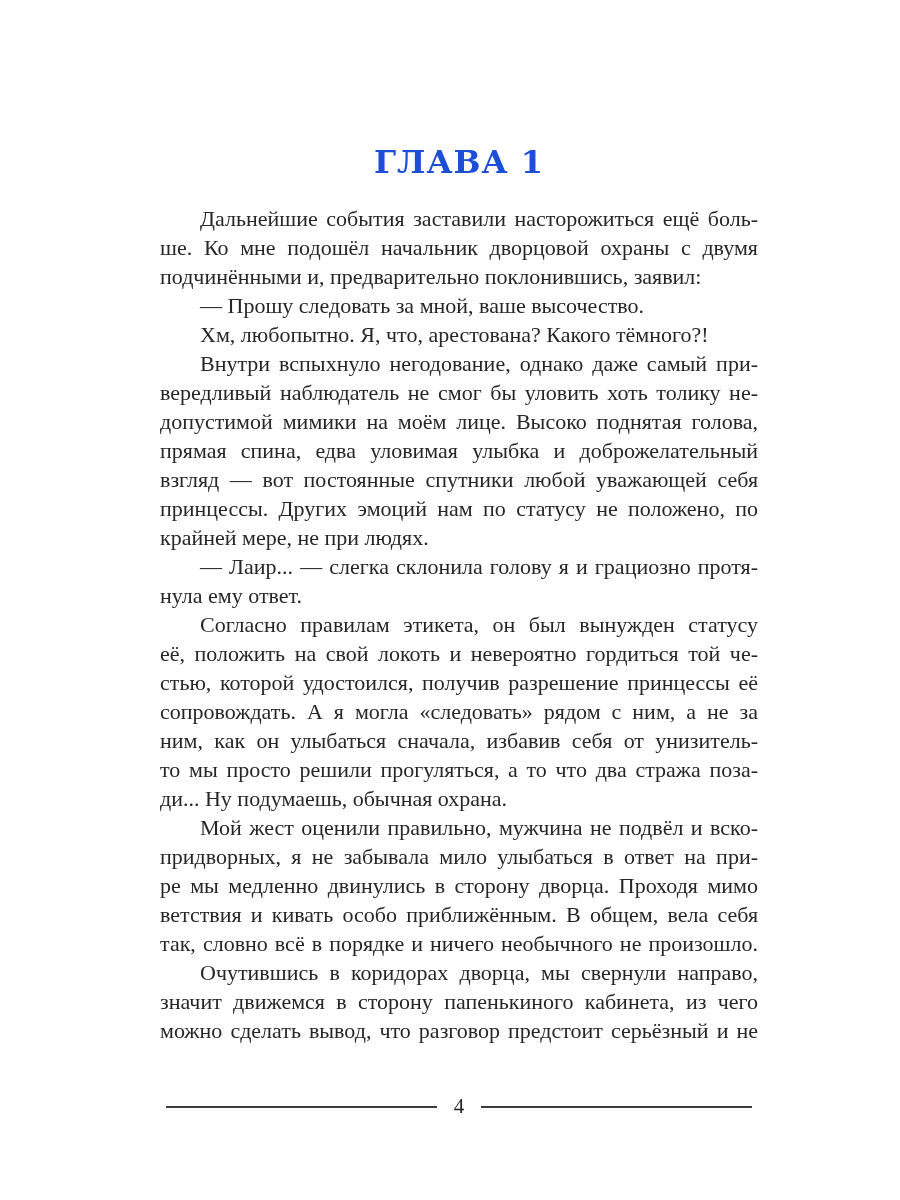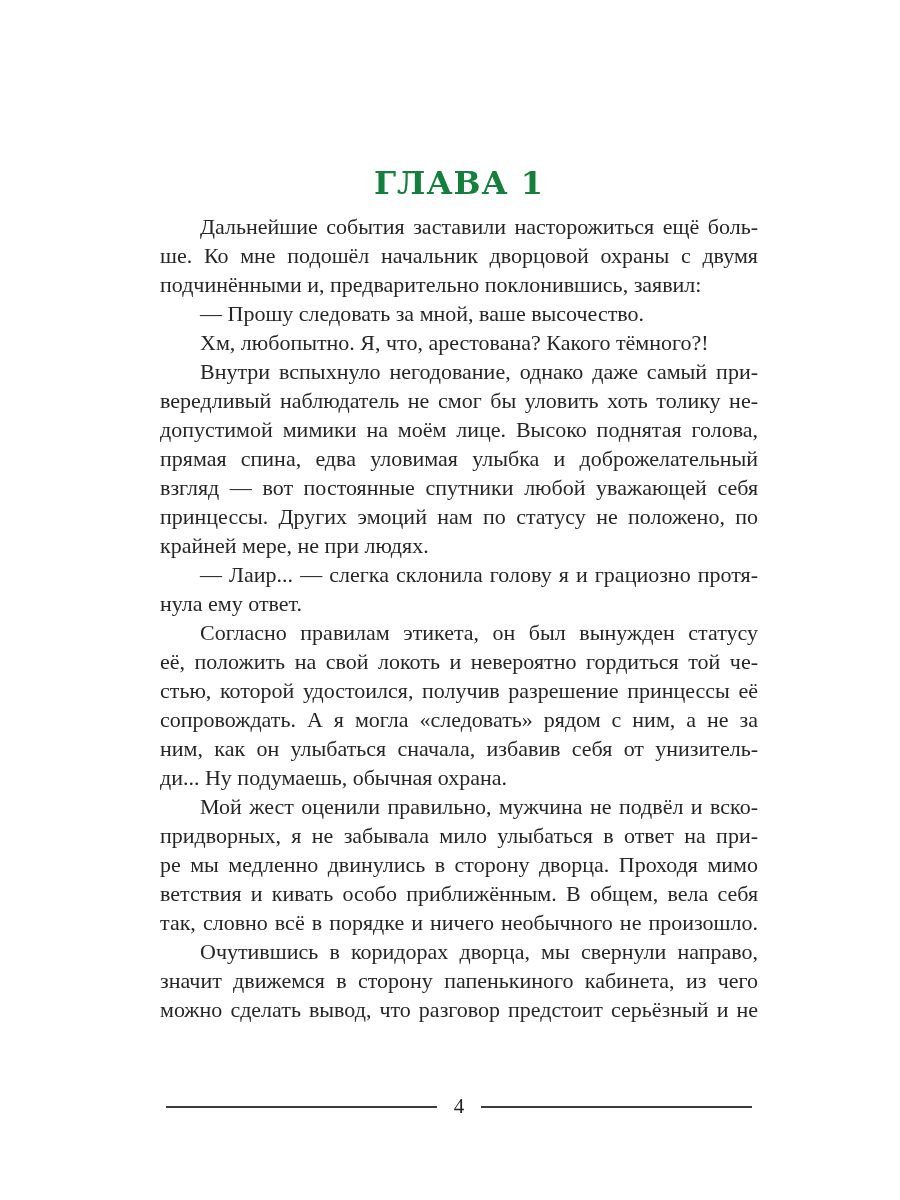--- a/index.html
+++ b/index.html
@@ -10,34 +10,34 @@
   .page {
     position: relative;
     width: 900px;
     height: 1200px;
     background: #ffffff;
     overflow: hidden;
     font-family: "Liberation Serif", serif;
   }
   .chapter-heading {
     position: absolute;
-    top: 164px;
+    top: 143px;
     left: 160px;
     width: 598px;
     margin: 0;
     text-align: center;
     font-family: "DejaVu Serif", serif;
     font-weight: 700;
     font-size: 32px;
     letter-spacing: 1px;
-    color: #15803d;
+    color: #1d4ed8;
   }
   .page-body {
     position: absolute;
-    top: 212px;
+    top: 204px;
     left: 160px;
     width: 598px;
     font-size: 22px;
     line-height: 29px;
     color: #262626;
   }
   .line {
     text-align: justify;
     text-align-last: left;
     white-space: normal;
@@ -90,20 +90,21 @@
       <div class="line j">взгляд — вот постоянные спутники любой уважающей себя</div>
       <div class="line j">принцессы. Других эмоций нам по статусу не положено, по</div>
       <div class="line">крайней мере, не при людях.</div>
       <div class="line indent j">— Лаир... — слегка склонила голову я и грациозно протя-</div>
       <div class="line">нула ему ответ.</div>
       <div class="line indent j">Согласно правилам этикета, он был вынужден статусу</div>
       <div class="line j">её, положить на свой локоть и невероятно гордиться той че-</div>
       <div class="line j">стью, которой удостоился, получив разрешение принцессы её</div>
       <div class="line j">сопровождать. А я могла «следовать» рядом с ним, а не за</div>
       <div class="line j">ним, как он улыбаться сначала, избавив себя от унизитель-</div>
+      <div class="line j">то мы просто решили прогуляться, а то что два стража поза-</div>
       <div class="line">ди... Ну подумаешь, обычная охрана.</div>
       <div class="line indent j">Мой жест оценили правильно, мужчина не подвёл и вско-</div>
       <div class="line j">придворных, я не забывала мило улыбаться в ответ на при-</div>
       <div class="line j">ре мы медленно двинулись в сторону дворца. Проходя мимо</div>
       <div class="line j">ветствия и кивать особо приближённым. В общем, вела себя</div>
       <div class="line j">так, словно всё в порядке и ничего необычного не произошло.</div>
       <div class="line indent j">Очутившись в коридорах дворца, мы свернули направо,</div>
       <div class="line j">значит движемся в сторону папенькиного кабинета, из чего</div>
       <div class="line j">можно сделать вывод, что разговор предстоит серьёзный и не</div>
     </div>

